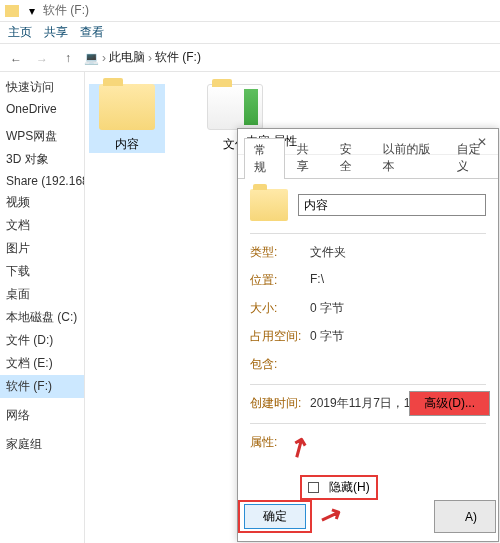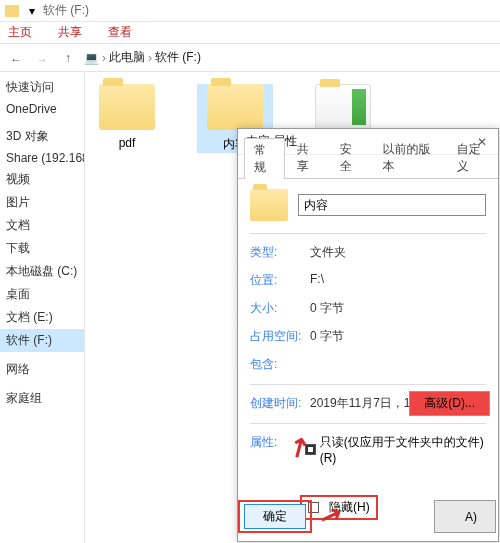--- a/index.html
+++ b/index.html
@@ -1,19 +1,19 @@
 <!DOCTYPE html>
 <html><head>
 <meta charset="utf-8">
 <style>
 *{box-sizing:border-box;margin:0;padding:0;font-family:"Microsoft YaHei","Segoe UI",sans-serif;font-size:12px}
 body{width:500px;height:543px;background:#fff;overflow:hidden;position:relative}
 .titlebar{height:22px;background:#fff;border-bottom:1px solid #e5e5e5;display:flex;align-items:center;padding:0 5px}
 .titlebar .icons{display:flex;gap:8px;margin-left:10px}
-.ribbon{height:22px;background:#fff;border-bottom:1px solid #e5e5e5;display:flex;align-items:center;padding:0 8px;gap:26px;color:#b91c1c}
+.ribbon{height:22px;background:#fff;border-bottom:1px solid #e5e5e5;display:flex;align-items:center;padding:0 8px;gap:12px;color:#0c4a6e}
 .addrbar{height:28px;background:#fff;border-bottom:1px solid #e5e5e5;display:flex;align-items:center;padding:0 6px;gap:6px}
 .navbtn{width:20px;height:20px;display:flex;align-items:center;justify-content:center;color:#555}
 .crumb{display:flex;align-items:center;gap:3px;color:#222}
 .crumb .sep{color:#888}
 .body{display:flex;height:calc(100% - 72px)}
 .sidebar{width:85px;background:#fff;border-right:1px solid #e5e5e5;padding:4px 0;overflow:hidden}
 .sidebar .item{padding:3px 6px;color:#333;white-space:nowrap;display:flex;align-items:flex-start;gap:4px}
 .sidebar .item.sel{background:#cce8ff}
 .content{flex:1;background:#fff;padding:12px 4px;display:flex;gap:32px;align-items:flex-start}
 .folder{text-align:center;width:76px}
@@ -28,21 +28,21 @@
 .tabs{display:flex;border-bottom:1px solid #ccc;padding-left:6px;height:24px;align-items:flex-end;gap:2px}
 .tab{padding:3px 9px;border:1px solid transparent;border-bottom:none;color:#444}
 .tab.active{border-color:#ccc;background:#fff;position:relative;top:1px}
 .dlg-body{padding:10px 12px}
 .hrow{display:flex;align-items:center;gap:10px;margin-bottom:12px}
 .hicon{width:38px;height:32px;background:linear-gradient(#ffe9a8,#f7d77a);border-radius:2px;position:relative}
 .hicon::before{content:"";position:absolute;top:-5px;left:3px;width:14px;height:6px;background:#f7d77a;border-radius:2px 2px 0 0}
 .nameinput{flex:1;border:1px solid #888;padding:3px 5px;height:22px}
 .sep-line{border-top:1px solid #ddd;margin:4px 0 10px}
 .prow{display:flex;margin-bottom:11px}
-.plabel{width:60px;color:#3b82f6}
+.plabel{width:60px;color:#a16207}
 .pval{color:#333}
 .chkrow{display:flex;align-items:center;gap:4px;margin-bottom:6px}
 .chkbox{width:11px;height:11px;border:1px solid #555;display:inline-block;position:relative}
 .chkbox.checked{background:#333}
 .chkbox.checked::after{content:"";position:absolute;inset:2px;background:#fff}
 .hidden-box{border:2px solid #e53935;padding:2px 6px;display:inline-flex;align-items:center;gap:10px;margin-left:50px;margin-top:4px}
 .btn{border:1px solid #999;background:#e9e9e9;padding:3px 18px;margin:0 2px}
 .dlg-foot{position:absolute;bottom:8px;left:0;right:0;display:flex;justify-content:space-between;gap:6px}
 .ok-wrap{border:2px solid #e53935;padding:2px}
 .arrow{position:absolute;color:#d32f2f;font-size:26px;font-weight:bold}
@@ -81,64 +81,66 @@
 <div class="body">
   <div class="sidebar">
     <div class="item">
         <span>快速访问</span>
       </div>
     <div class="item">
         <span>OneDrive</span>
       </div>
     <div style="height:6px"></div>
     <div class="item">
+        <span>WPS网盘</span>
+      </div>
+    <div class="item">
         <span>3D 对象</span>
       </div>
     <div class="item">
         <span>Share (192.168.1.1</span>
       </div>
     <div class="item">
         <span>视频</span>
       </div>
     <div class="item">
+        <span>文档</span>
+      </div>
+    <div class="item">
         <span>图片</span>
       </div>
     <div class="item">
-        <span>文档</span>
-      </div>
-    <div class="item">
         <span>下载</span>
       </div>
     <div class="item">
+        <span>桌面</span>
+      </div>
+    <div class="item">
         <span>本地磁盘 (C:)</span>
       </div>
     <div class="item">
-        <span>桌面</span>
+        <span>文件 (D:)</span>
       </div>
     <div class="item">
         <span>文档 (E:)</span>
       </div>
     <div class="item sel">
         <span>软件 (F:)</span>
       </div>
     <div style="height:6px"></div>
     <div class="item">
         <span>网络</span>
       </div>
     <div style="height:6px"></div>
     <div class="item">
         <span>家庭组</span>
       </div>
   </div>
 
   <div class="content">
-    <div class="folder">
-      <div class="ficon"></div>
-      <div>pdf</div>
-    </div>
     <div class="folder sel">
       <div class="ficon"></div>
       <div>内容</div>
     </div>
     <div class="folder">
       <div class="ficon files"></div>
       <div>文件</div>
     </div>
   </div>
 </div>
@@ -181,24 +183,20 @@
         <span class="plabel">包含:</span>
       </div>
     <div class="sep-line"></div>
     <div class="prow">
         <span class="plabel">创建时间:</span>
         <span class="pval">2019年11月7日，10:37:16</span>
       </div>
     <div class="sep-line"></div>
     <div class="prow" style="margin-bottom:20px">
       <span class="plabel">属性:</span>
-      <span class="chkrow">
-        <span class="chkbox checked"></span>
-        <span>只读(仅应用于文件夹中的文件)(R)</span>
-      </span>
     </div>
     <div class="hidden-box">
       <span class="chkbox"></span>
       <span>隐藏(H)</span>
     </div>
     <button class="adv" style="top:262px">高级(D)...</button>
   </div>
 
   <div class="dlg-foot">
     <span class="ok-wrap">

